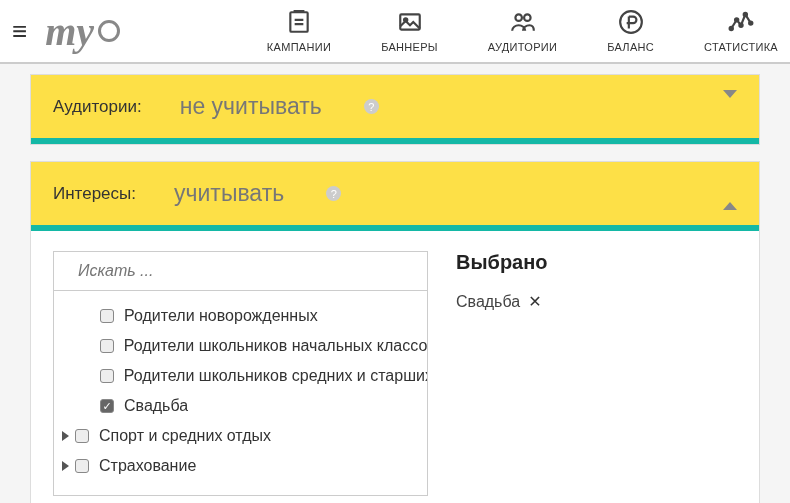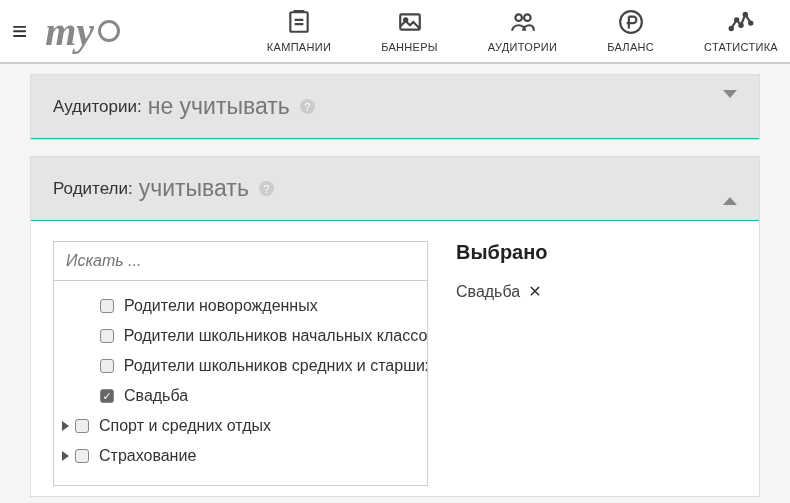--- a/index.html
+++ b/index.html
@@ -10,29 +10,29 @@
 .logo { font-family: cursive; font-style: italic; font-size: 40px; color: #888; font-weight: bold; margin-right: 40px; display: flex; align-items: center; }
 .logo-arrow { display: inline-block; width: 22px; height: 22px; border: 3px solid #888; border-radius: 50%; margin-left: 4px; position: relative; }
 .nav { display: flex; gap: 50px; margin-left: auto; }
 .nav-item { display: flex; flex-direction: column; align-items: center; cursor: pointer; }
 .nav-icon { width: 26px; height: 26px; display: flex; align-items: center; justify-content: center; }
 .nav-label { font-size: 11px; color: #333; margin-top: 6px; letter-spacing: 0.3px; }
 
 .content { padding: 10px 30px; }
 
 .panel { background: #fff; border: 1px solid #ddd; margin-bottom: 16px; }
-.panel-header { display: flex; align-items: center; padding: 18px 22px; background: #e5e5e5; cursor: pointer; border-bottom: 1px solid #14b8a6; }
+.panel-header { display: flex; align-items: center; padding: 18px 22px; background: #fde047; cursor: pointer; border-bottom: 6px solid #14b8a6; gap: 32px; }
 .panel-title { font-size: 17px; color: #333; }
 .panel-value { font-size: 23px; color: #777; margin-left: 6px; }
 .help-icon { width: 15px; height: 15px; border-radius: 50%; background: #ccc; color: #fff; font-size: 11px; display: inline-flex; align-items: center; justify-content: center; margin-left: 10px; }
 .panel-toggle { margin-left: auto; color: #888; }
 .panel-body { display: flex; padding: 20px 22px 10px 22px; }
 
 .tree-col { width: 375px; position: relative; }
-.search-input { width: 100%; padding: 10px 12px; font-size: 16px; border: 1px solid #ccc; color: #888; font-style: italic; }
+.search-input { width: 100%; padding: 10px 24px; font-size: 16px; border: 1px solid #ccc; color: #888; font-style: italic; }
 .tree { border-left: 1px solid #ccc; border-right: 1px solid #ccc; border-bottom: 1px solid #ccc; height: 205px; overflow-y: auto; position: relative; }
 .tree-inner { padding: 10px 0 10px 0; }
 .tree-item { display: flex; align-items: center; padding: 6px 0 6px 46px; font-size: 16px; color: #333; cursor: pointer; white-space: nowrap; overflow: hidden; }
 .tree-item.group { padding-left: 8px; }
 .tree-caret { width: 0; height: 0; border-top: 5px solid transparent; border-bottom: 5px solid transparent; border-left: 7px solid #555; margin-right: 6px; }
 .tree-check { width: 14px; height: 14px; border: 1px solid #888; border-radius: 3px; margin-right: 10px; display: inline-flex; align-items: center; justify-content: center; font-size: 11px; background: #eee; }
 .tree-check.checked { background: #666; color: #fff; }
 .tree-label { overflow: hidden; text-overflow: clip; }
 
 .selected-col { flex: 1; padding-left: 28px; }
@@ -120,21 +120,21 @@
     <div class="panel-header">
       <span class="panel-title">Аудитории:</span>
       <span class="panel-value">не учитывать</span>
       <span class="help-icon">?</span>
       <span class="panel-toggle"><span class="tri-down"></span></span>
     </div>
   </div>
 
   <div class="panel">
     <div class="panel-header">
-      <span class="panel-title">Родители:</span>
+      <span class="panel-title">Интересы:</span>
       <span class="panel-value">учитывать</span>
       <span class="help-icon">?</span>
       <span class="panel-toggle"><span class="tri-up"></span></span>
     </div>
     <div class="panel-body">
       <div class="tree-col">
         <input class="search-input" placeholder="Искать ..." style="">
         <div class="tree">
           <div class="tree-inner">
             <div class="tree-item">

